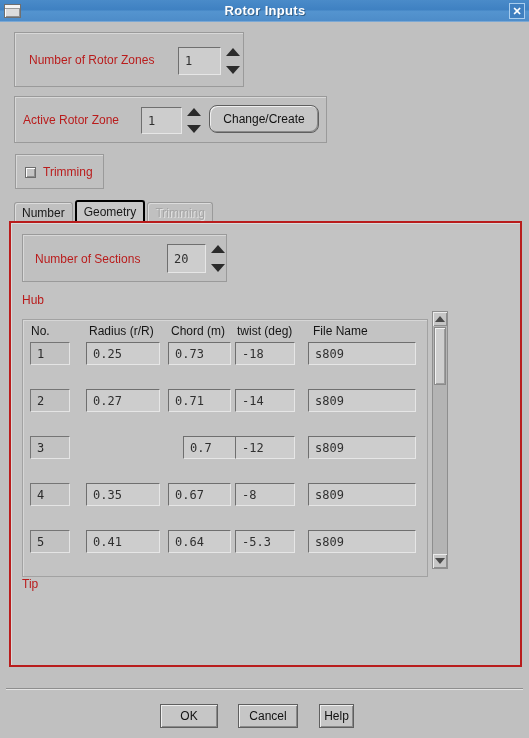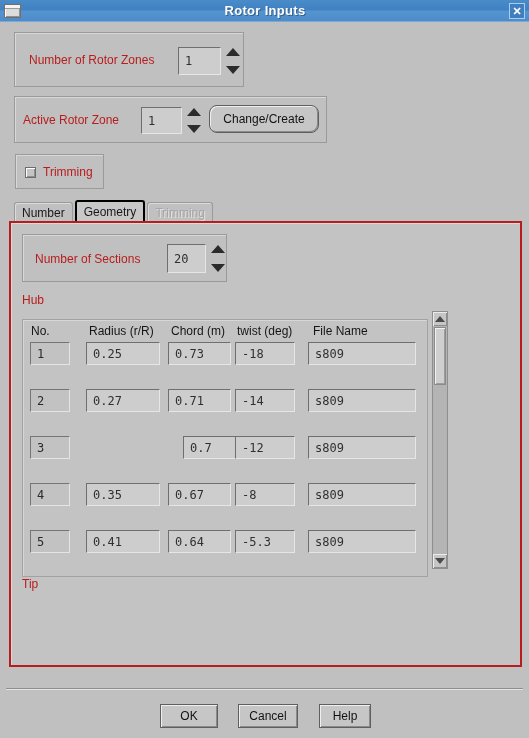--- a/index.html
+++ b/index.html
@@ -401,15 +401,15 @@
         </div>
     </div>
 
     <span class="lbl" style="position:absolute; left:11px; top:354px;">Tip</span>
   </div>
 
   <div class="sep" style="left:6px; top:688px; width:517px;"></div>
 
   <div class="btn3d" style="position:absolute; left:160px; top:704px; width:58px; height:24px;">OK</div>
   <div class="btn3d" style="position:absolute; left:238px; top:704px; width:60px; height:24px;">Cancel</div>
-  <div class="btn3d" style="position:absolute; left:319px; top:704px; width:52px; height:24px;">Help</div>
+  <div class="btn3d" style="position:absolute; left:319px; top:704px; width:35px; height:24px;">Help</div>
 
 </div>
 
 </body></html>

